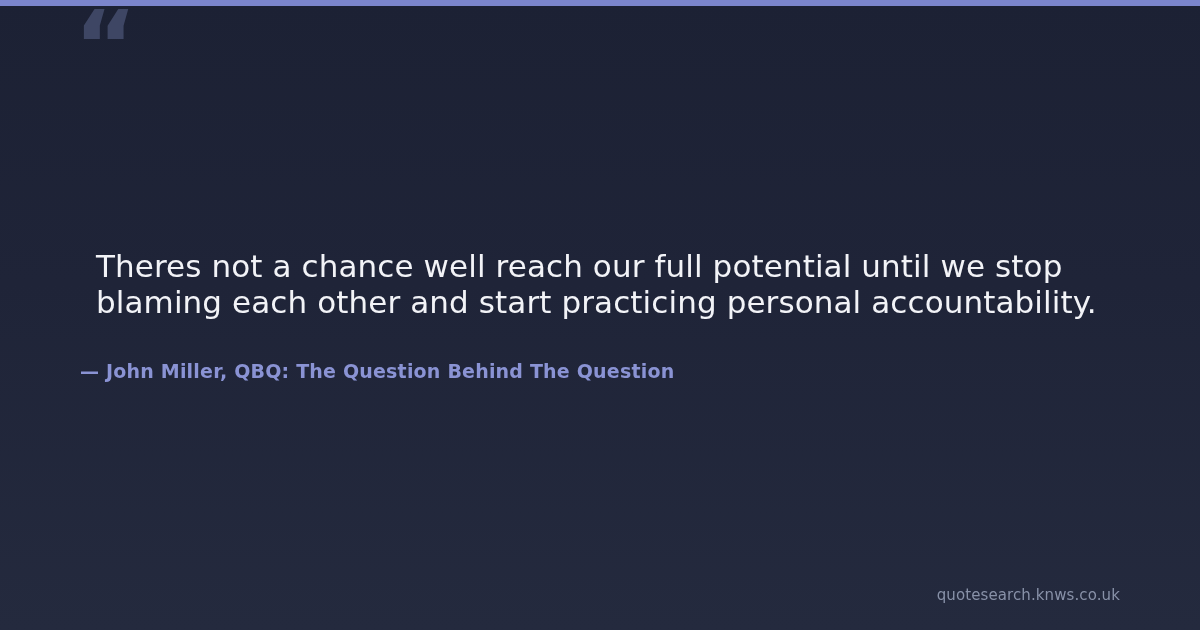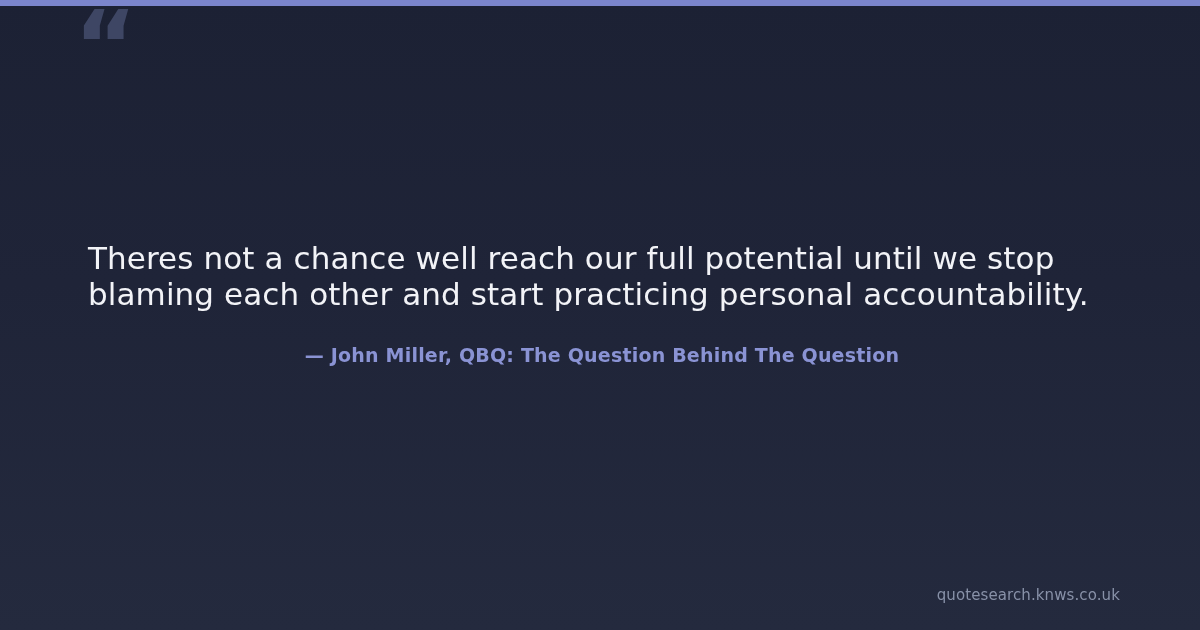--- a/index.html
+++ b/index.html
@@ -46,41 +46,40 @@
   }
 
   .content {
     position: absolute;
     left: 80px;
     top: 232px;
     width: 1044px;
   }
 
   .quote-text {
-    margin: 8px;
+    margin: 16px;
     font-family: "DejaVu Sans", sans-serif;
     font-size: 31px;
     font-weight: 400;
     line-height: 36px;
     color: #f2f3f7;
     letter-spacing: 0.1px;
     max-width: 1040px;
   }
 
   .attribution {
     margin: 0;
     padding-top: 23px;
     font-family: "DejaVu Sans", sans-serif;
     font-size: 19px;
     font-weight: 700;
     line-height: 24px;
     color: #8a93d4;
     letter-spacing: 0.2px;
     white-space: nowrap;
-    text-align: center;
   }
 
   .footer {
     position: absolute;
     right: 80px;
     bottom: 26px;
     font-family: "DejaVu Sans", sans-serif;
     font-size: 15px;
     font-weight: 400;
     line-height: 18px;

